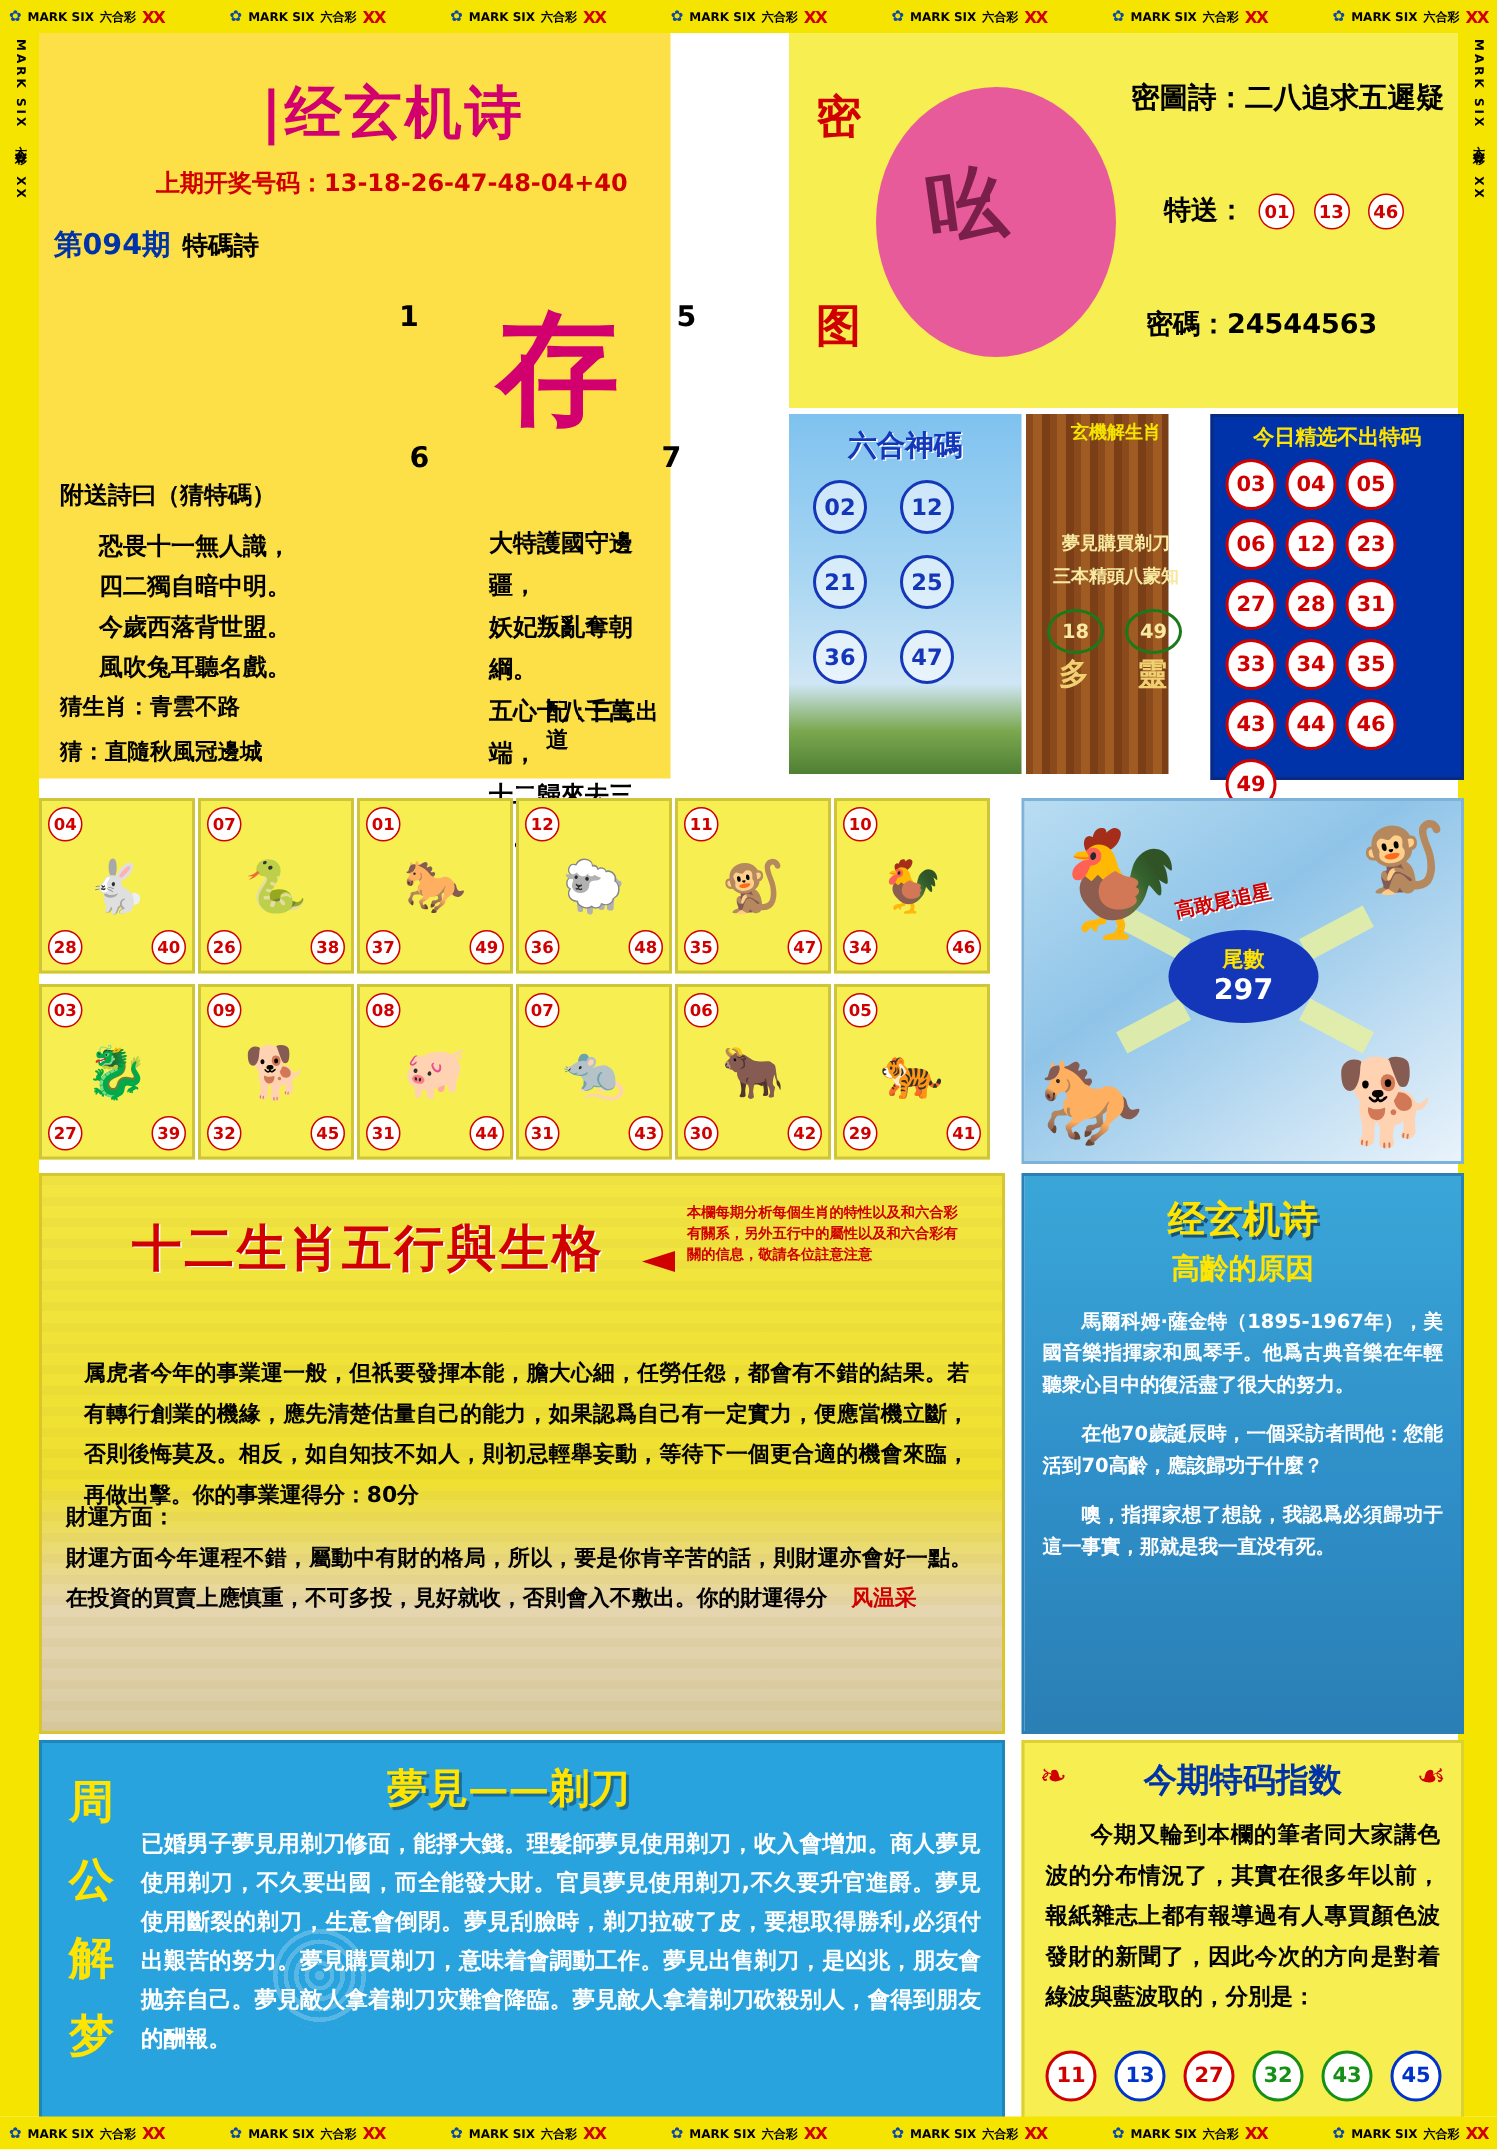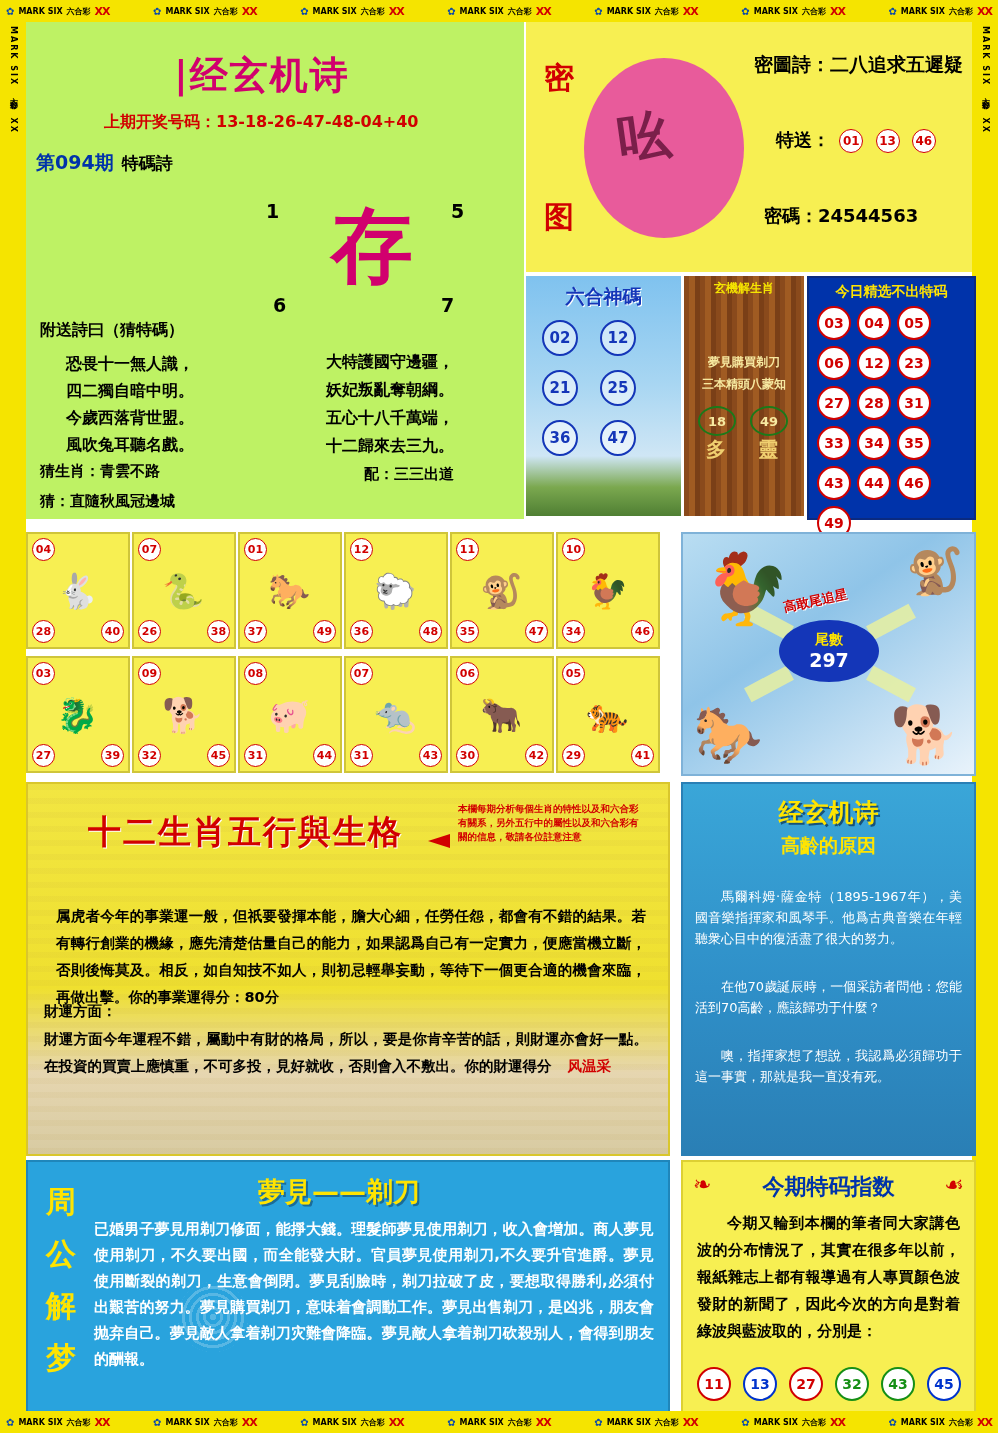--- a/index.html
+++ b/index.html
@@ -15,21 +15,21 @@
   .bar-item .xx{color:#d10000;font-size:11px;font-weight:bold;letter-spacing:-1px;}
   .bar-item .flower{color:#0a49a8;font-size:10px;}
   .side{position:absolute;top:22px;width:26px;height:1389px;background:#f5e400;overflow:hidden;}
   .side.left{left:0;}
   .side.right{right:0;}
   .side-inner{writing-mode:vertical-rl;text-orientation:mixed;font-size:8px;font-weight:bold;color:#000;line-height:26px;letter-spacing:2px;padding-top:4px;}
 
   .content{position:absolute;left:26px;top:22px;width:946px;height:1389px;}
 
   
-  .tl{position:absolute;left:0;top:0;width:498px;height:497px;background:#bef264;}
+  .tl{position:absolute;left:0;top:0;width:421px;height:497px;background:#fde047;}
   .tl-title{position:absolute;left:148px;top:28px;font-size:38px;font-weight:bold;color:#d1006e;font-family:"DejaVu Serif","Liberation Serif",serif;letter-spacing:2px;}
   .tl-last{position:absolute;left:78px;top:90px;font-size:16px;font-weight:bold;color:#d10000;}
   .tl-issue{position:absolute;left:10px;top:128px;font-size:19px;font-weight:bold;color:#0033aa;}
   .tl-issue .sub{color:#000;font-size:17px;margin-left:8px;}
   .big-char{position:absolute;left:305px;top:170px;font-size:82px;color:#d1006e;font-weight:bold;font-family:"DejaVu Serif","Liberation Serif",serif;}
   .corner-num{position:absolute;font-size:19px;color:#000;font-weight:bold;}
   .cn1{left:240px;top:178px;}
   .cn2{left:425px;top:178px;}
   .cn3{left:247px;top:272px;}
   .cn4{left:415px;top:272px;}
@@ -51,21 +51,21 @@
   .mi-line3{position:absolute;left:238px;top:182px;font-size:18px;font-weight:bold;color:#000;}
   .ball{display:inline-block;width:22px;height:22px;line-height:22px;border-radius:50%;border:1.6px solid #d10000;color:#d10000;font-size:12px;font-weight:bold;text-align:center;background:#fff;margin:0 3px;vertical-align:middle;}
 
   
   .sky{position:absolute;left:500px;top:254px;width:155px;height:240px;background:linear-gradient(#7fc2ef 0%,#a8d6f2 45%,#cfe6f5 75%,#7ba84f 88%,#4f7f33 100%);}
   .sky h3{margin:0;padding-top:8px;text-align:center;font-size:19px;color:#1436b8;font-weight:bold;font-family:"DejaVu Serif","Liberation Serif",serif;text-shadow:1px 1px 0 #fff;}
   .sky-grid{position:absolute;left:16px;top:44px;width:125px;display:flex;flex-wrap:wrap;gap:14px 22px;}
   .sky-ball{width:32px;height:32px;border-radius:50%;border:2px solid #1436b8;color:#1436b8;font-size:15px;font-weight:bold;display:flex;align-items:center;justify-content:center;background:rgba(255,255,255,.55);}
 
   
-  .wood{position:absolute;left:658px;top:254px;width:120px;height:240px;background:repeating-linear-gradient(90deg,#8a4a1c 0 5px,#a05b22 5px 11px,#7a3f17 11px 16px);}
+  .wood{position:absolute;left:658px;top:254px;width:95px;height:240px;background:repeating-linear-gradient(90deg,#8a4a1c 0 5px,#a05b22 5px 11px,#7a3f17 11px 16px);}
   .wood .wtitle{position:absolute;left:8px;top:4px;width:104px;text-align:center;font-size:12px;color:#f5e400;font-weight:bold;}
   .wood .wline{position:absolute;left:6px;width:108px;text-align:center;font-size:12px;color:#f7e9a0;font-weight:bold;}
   .wood .wl1{top:78px;}
   .wood .wl2{top:100px;}
   .wood-b{position:absolute;top:130px;width:34px;height:26px;border:2px solid #1a7a1a;border-radius:50%;color:#f7e9a0;font-size:13px;font-weight:bold;display:flex;align-items:center;justify-content:center;}
   .wood-b.b1{left:14px;}
   .wood-b.b2{left:66px;}
   .wood .wbig{position:absolute;top:160px;font-size:20px;color:#f0d070;font-weight:bold;}
   .wood .wbig.w1{left:22px;}
   .wood .wbig.w2{left:74px;}
@@ -112,21 +112,21 @@
   .arrow{position:absolute;left:400px;top:50px;width:0;height:0;border-top:7px solid transparent;border-bottom:7px solid transparent;border-right:22px solid #d10000;}
   .zodbody{position:absolute;left:28px;top:102px;width:590px;font-size:14.5px;color:#000;line-height:27px;font-weight:bold;text-align:justify;margin-top:17px;}
   .zodbody2{position:absolute;left:16px;top:242px;width:604px;font-size:14.5px;color:#000;line-height:27px;font-weight:bold;text-align:justify;}
   .zodlabel{position:absolute;left:16px;top:218px;font-size:14.5px;color:#000;font-weight:bold;}
   .fortunetag{color:#d10000;font-weight:bold;margin-left:16px;}
 
   
   .joke{position:absolute;left:655px;top:760px;width:291px;height:370px;background:linear-gradient(180deg,#3aa6d8 0%,#2f8fc8 55%,#2a7fb5 100%);border:2px solid #2a7fb5;}
   .joke h3{margin:0;padding-top:12px;text-align:center;font-size:25px;font-weight:bold;color:#ffe400;font-family:"DejaVu Serif","Liberation Serif",serif;text-shadow:2px 2px 0 #17527a;}
   .joke h4{margin:4px 0 12px;text-align:center;font-size:19px;font-weight:bold;color:#ffe400;font-family:"DejaVu Serif","Liberation Serif",serif;}
-  .joke p{margin:27px 12px 0;font-size:13px;color:#fff;line-height:21px;font-weight:normal;text-align:justify;text-indent:26px;}
+  .joke p{margin:12px 12px 0;font-size:13px;color:#fff;line-height:21px;font-weight:bold;text-align:justify;text-indent:26px;}
 
   
   .dream{position:absolute;left:0;top:1138px;width:640px;height:251px;background:#29a3dd;border:2px solid #1f86ba;}
   .dream-side{position:absolute;left:6px;top:14px;width:54px;font-size:30px;font-weight:bold;color:#ffe400;line-height:52px;text-align:center;font-family:"DejaVu Serif","Liberation Serif",serif;}
   .dream h3{margin:0;position:absolute;left:230px;top:12px;font-size:27px;font-weight:bold;color:#ffe400;font-family:"DejaVu Serif","Liberation Serif",serif;text-shadow:2px 2px 0 #1a6c99;}
   .dream p{position:absolute;left:66px;top:54px;width:560px;margin:0;font-size:15px;color:#fff;line-height:26px;font-weight:bold;text-align:justify;}
   .spiral{position:absolute;left:150px;top:120px;width:70px;height:70px;border-radius:50%;background:repeating-radial-gradient(circle,rgba(255,255,255,.22) 0 3px,rgba(41,163,221,0) 3px 7px);}
 
   
   .idx{position:absolute;left:655px;top:1138px;width:291px;height:251px;background:#f7ef52;border:2px solid #ddd033;}

